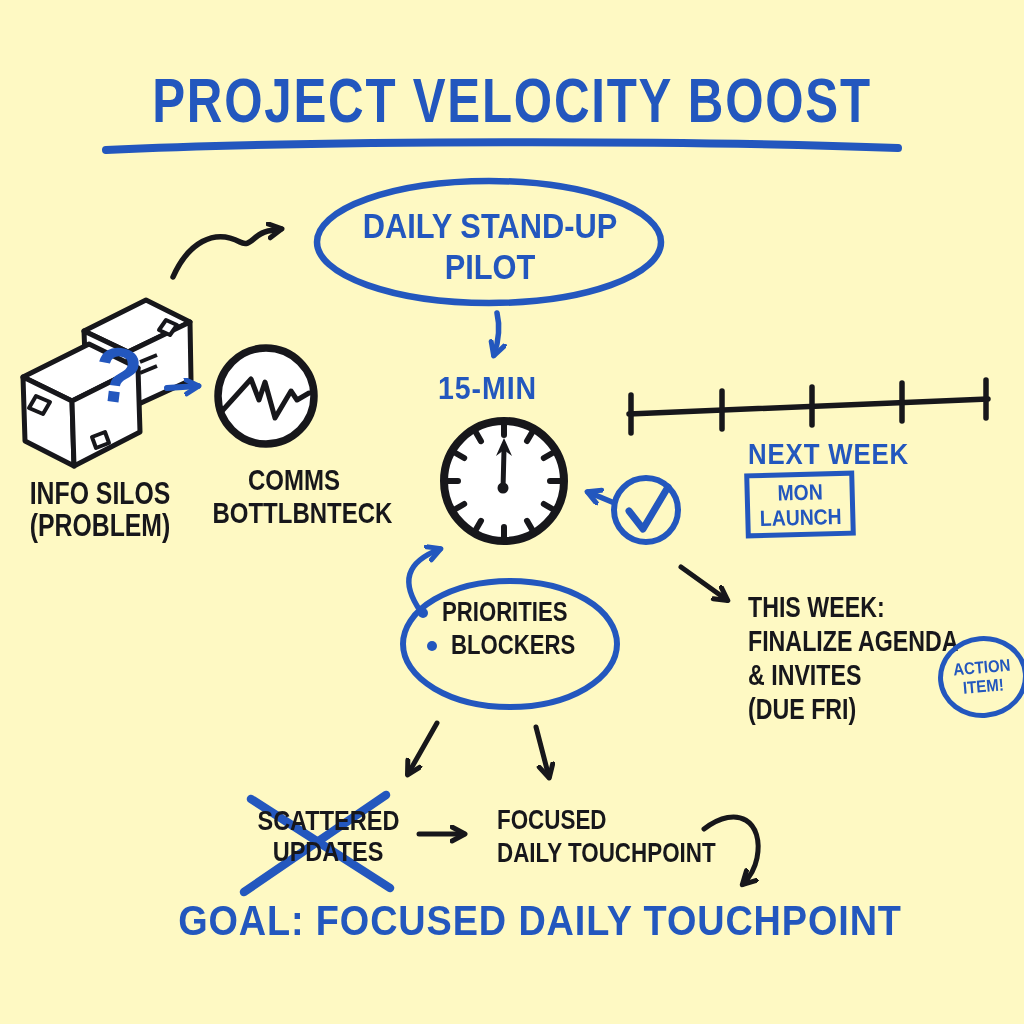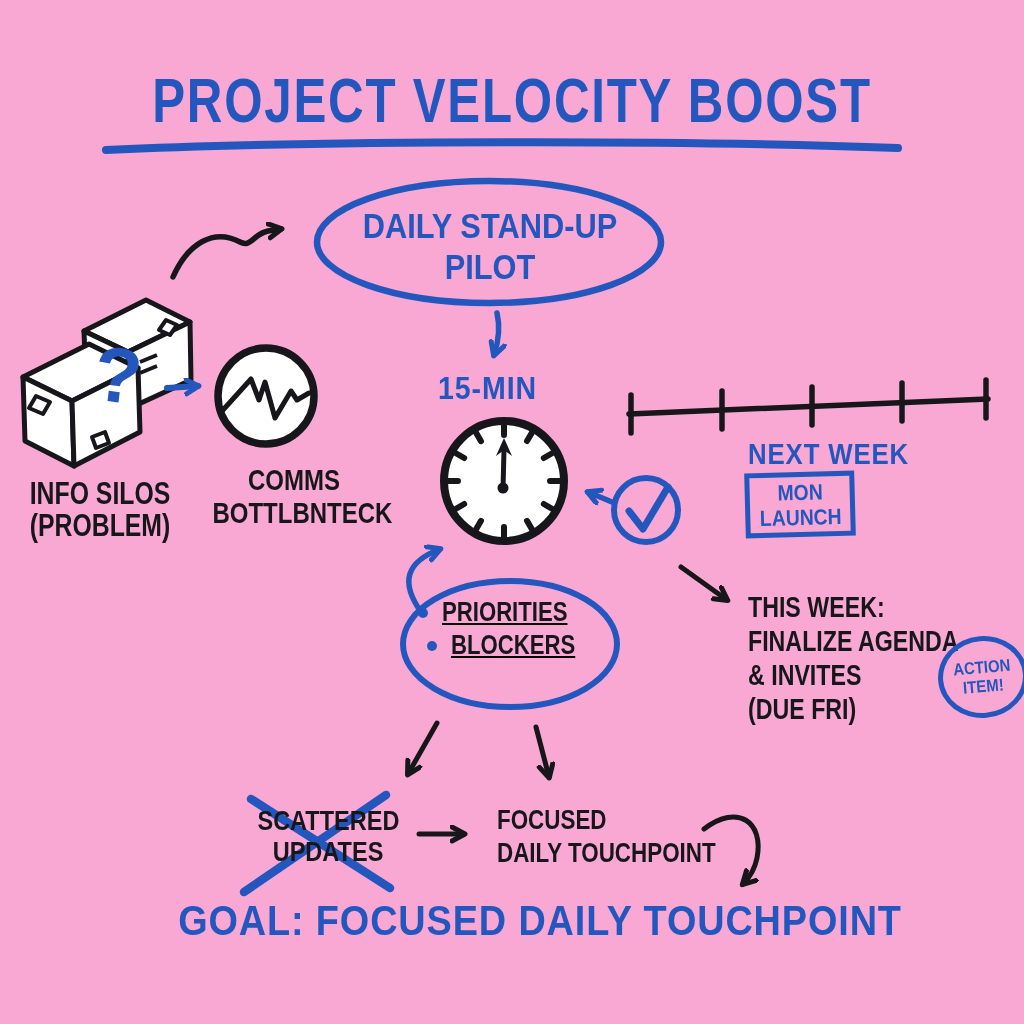--- a/index.html
+++ b/index.html
@@ -1,17 +1,17 @@
 <!DOCTYPE html>
 <html><head>
 <meta charset="utf-8">
 <style>
   html,body{margin:0;padding:0;background:#ffffff;}
   #canvas{
-    position:relative;width:1024px;height:1024px;background:#f9a8d4;overflow:hidden;
+    position:relative;width:1024px;height:1024px;background:#fef9c3;overflow:hidden;
     font-family:"Liberation Sans", sans-serif;
   }
   #art{position:absolute;left:0;top:0;z-index:1;}
   .hand{
     position:absolute;z-index:2;font-weight:800;white-space:nowrap;
     font-family:"Liberation Sans", sans-serif;
   }
   .blue{color:#2357be;}
   .black{color:#17171b;}
   .title{
@@ -26,21 +26,21 @@
   .commstxt{left:192px;top:463px;width:204px;text-align:center;font-size:30px;line-height:33px;
     transform:scaleX(0.8);transform-origin:center top;}
   .dur{left:438px;top:371px;font-size:31px;letter-spacing:1px;transform:scaleX(0.92);transform-origin:left top;}
   .nextweek{left:748px;top:437px;font-size:30px;letter-spacing:1px;transform:scaleX(0.86);transform-origin:left top;}
   .monbox{
     left:745px;top:472px;width:100px;height:55px;border:5px solid #2357be;
     transform:rotate(-1.5deg);display:flex;align-items:center;justify-content:center;z-index:2;position:absolute;
   }
   .monbox .inner{font-size:22px;line-height:25px;text-align:center;font-weight:800;transform:scaleX(0.88);}
   .agenda{left:418px;top:596px;z-index:2;position:absolute;}
-  .agenda .row{display:flex;align-items:center;height:33px;text-decoration:underline;}
+  .agenda .row{display:flex;align-items:center;height:33px;}
   .agenda .row:nth-child(2){margin-left:9px;}
   .agenda .row:nth-child(3){margin-left:18px;}
   .bullet{width:10px;height:10px;border-radius:50%;background:#2357be;margin-right:14px;flex:0 0 auto;}
   .agenda .lbl{font-size:27px;font-weight:800;transform:scaleX(0.82);transform-origin:left center;}
   .tasks{left:748px;top:590px;font-size:29px;line-height:34px;transform:scaleX(0.8);transform-origin:left top;}
   .actionitem{
     left:938px;top:636px;width:80px;height:72px;border:5px solid #2357be;border-radius:50%;
     transform:rotate(-5deg);display:flex;align-items:center;justify-content:center;z-index:2;position:absolute;
   }
   .actionitem .inner{font-size:17px;line-height:19px;text-align:center;font-weight:800;transform:scaleX(0.88);}

